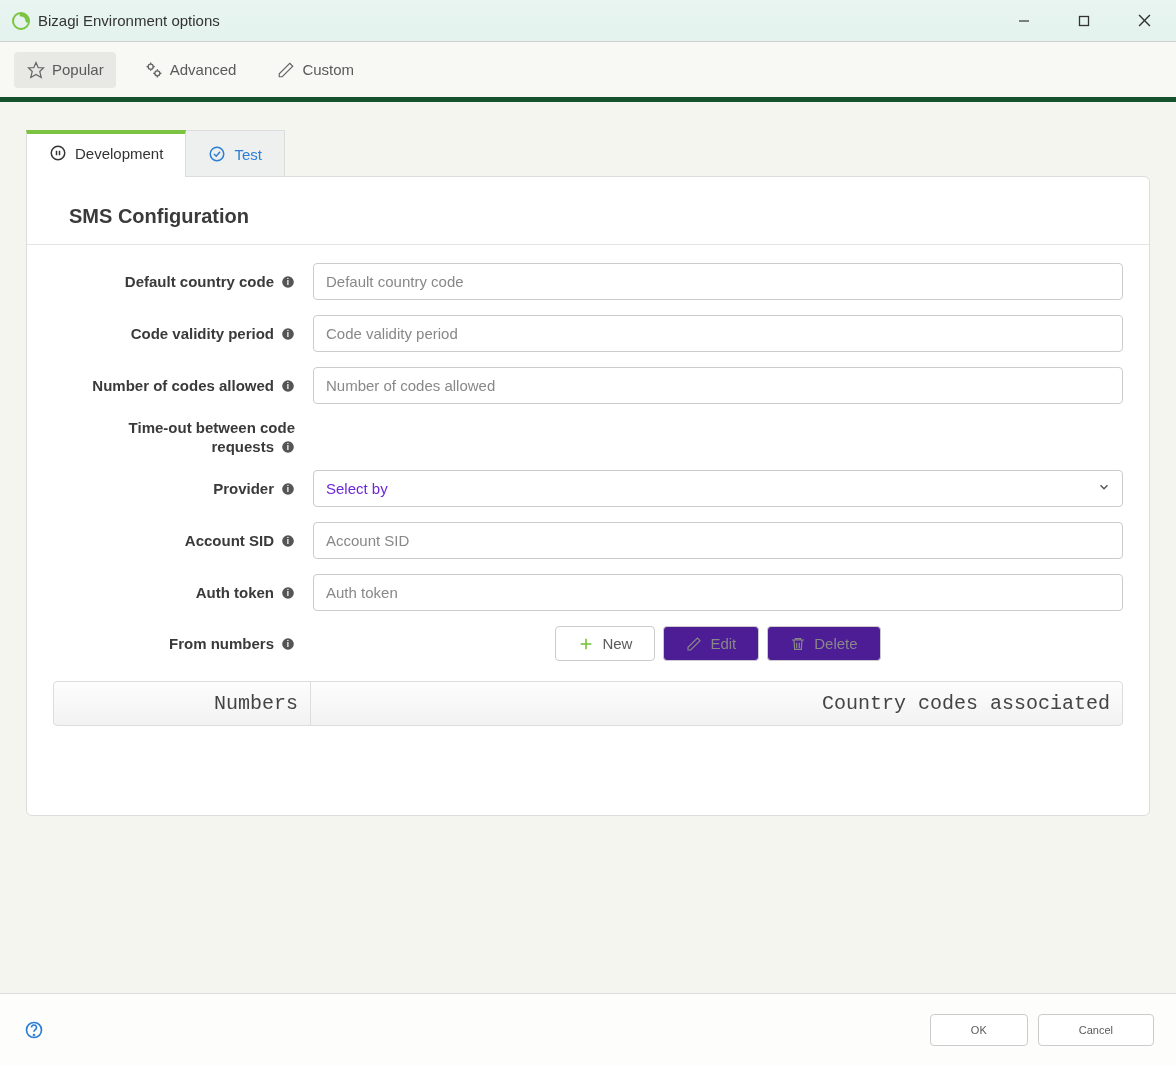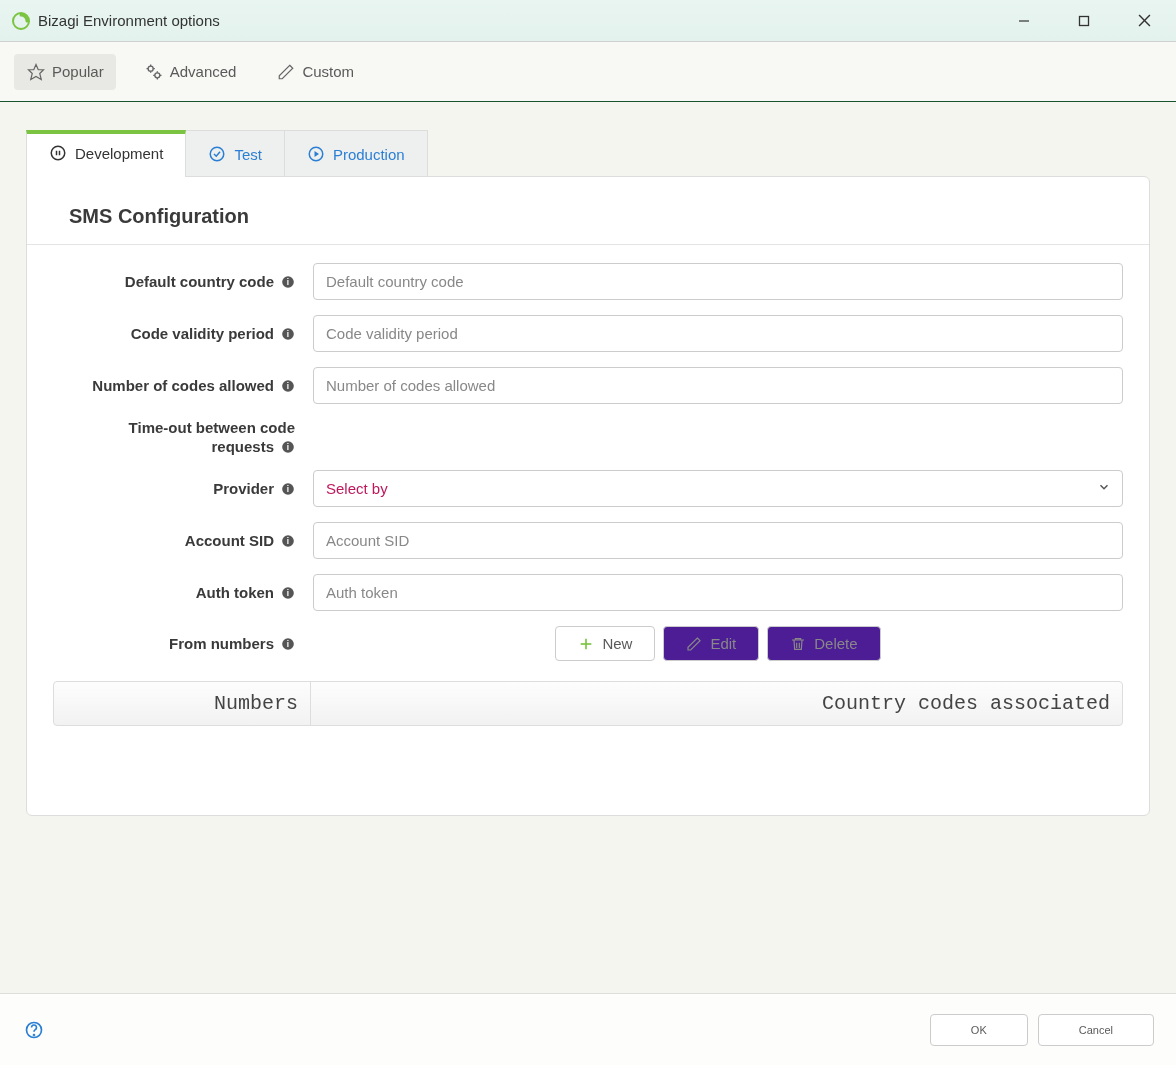--- a/index.html
+++ b/index.html
@@ -50,21 +50,21 @@
       cursor: pointer;
       font-size: 14px;
       color: #333;
     }
     .main-tabs {
       height: 60px;
       display: flex;
       align-items: center;
       padding: 20px 14px;
       gap: 16px;
-      border-bottom: 1px solid #14532d;
+      border-bottom: 5px solid #14532d;
       background: #f8f8f5;
     }
     .main-tab {
       display: flex;
       align-items: center;
       gap: 6px;
       padding: 8px 12px;
       cursor: pointer;
       color: #5a5a5a;
       font-size: 15px;
@@ -187,21 +187,21 @@
     }
     .text-input::placeholder {
       color: #888;
     }
     .select-input {
       width: 100%;
       padding: 9px 12px;
       border: 1px solid #ccc;
       border-radius: 4px;
       font-size: 15px;
-      color: #be185d;
+      color: #6d28d9;
       appearance: none;
       background: #fff;
       position: relative;
     }
     .select-wrapper {
       position: relative;
     }
     .select-caret {
       position: absolute;
       right: 12px;
@@ -370,29 +370,20 @@
     </div>
     <div class="env-tab">
       <span class="icon">
         <svg width="18" height="18" viewBox="0 0 24 24" fill="none" stroke="#2a7fd4" stroke-width="2">
             <circle cx="12" cy="12" r="9"></circle>
             <path d="M8 12l3 3 5-6"></path>
           </svg>
       </span>
       <span>Test</span>
     </div>
-    <div class="env-tab">
-      <span class="icon">
-        <svg width="18" height="18" viewBox="0 0 24 24" fill="none" stroke="#2a7fd4" stroke-width="2">
-            <circle cx="12" cy="12" r="9"></circle>
-            <polygon points="10,8 16,12 10,16" fill="#2a7fd4" stroke="none"></polygon>
-          </svg>
-      </span>
-      <span>Production</span>
-    </div>
   </div>
 
   <div class="panel">
     <div class="section-header">
       <div class="section-title">SMS Configuration</div>
     </div>
 
     <div class="form-area">
 
       <div class="form-row">

